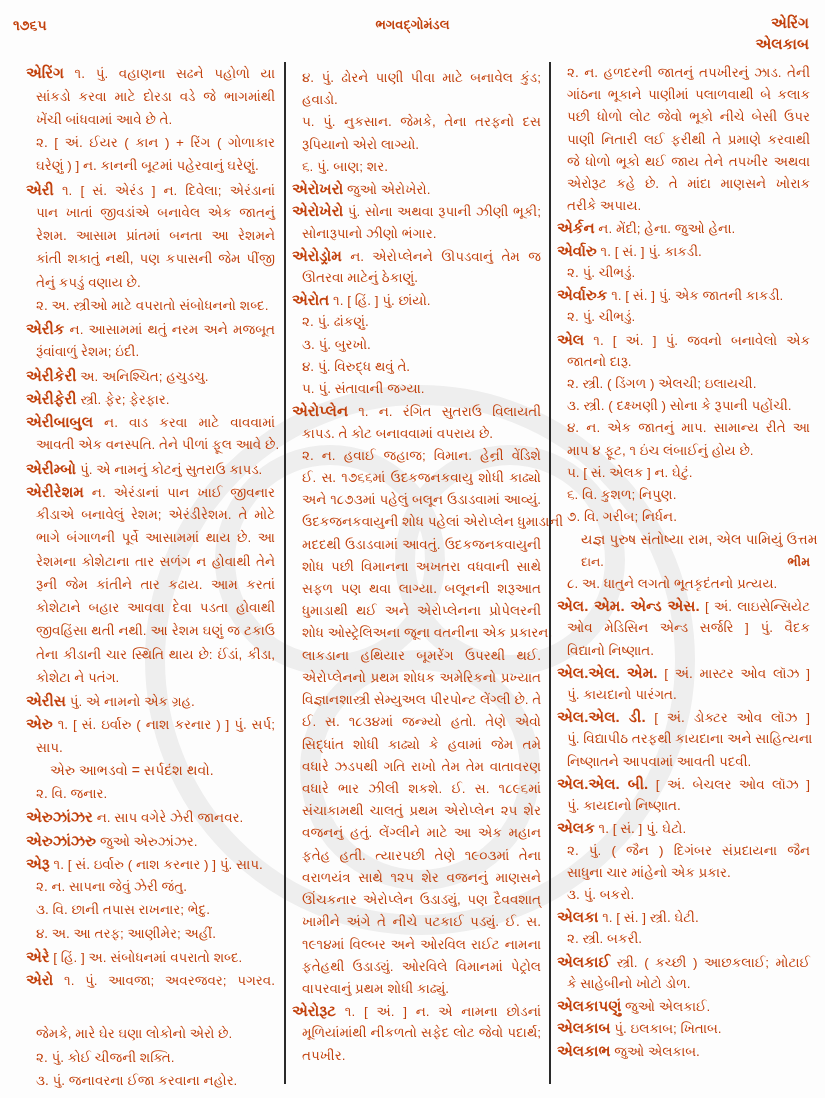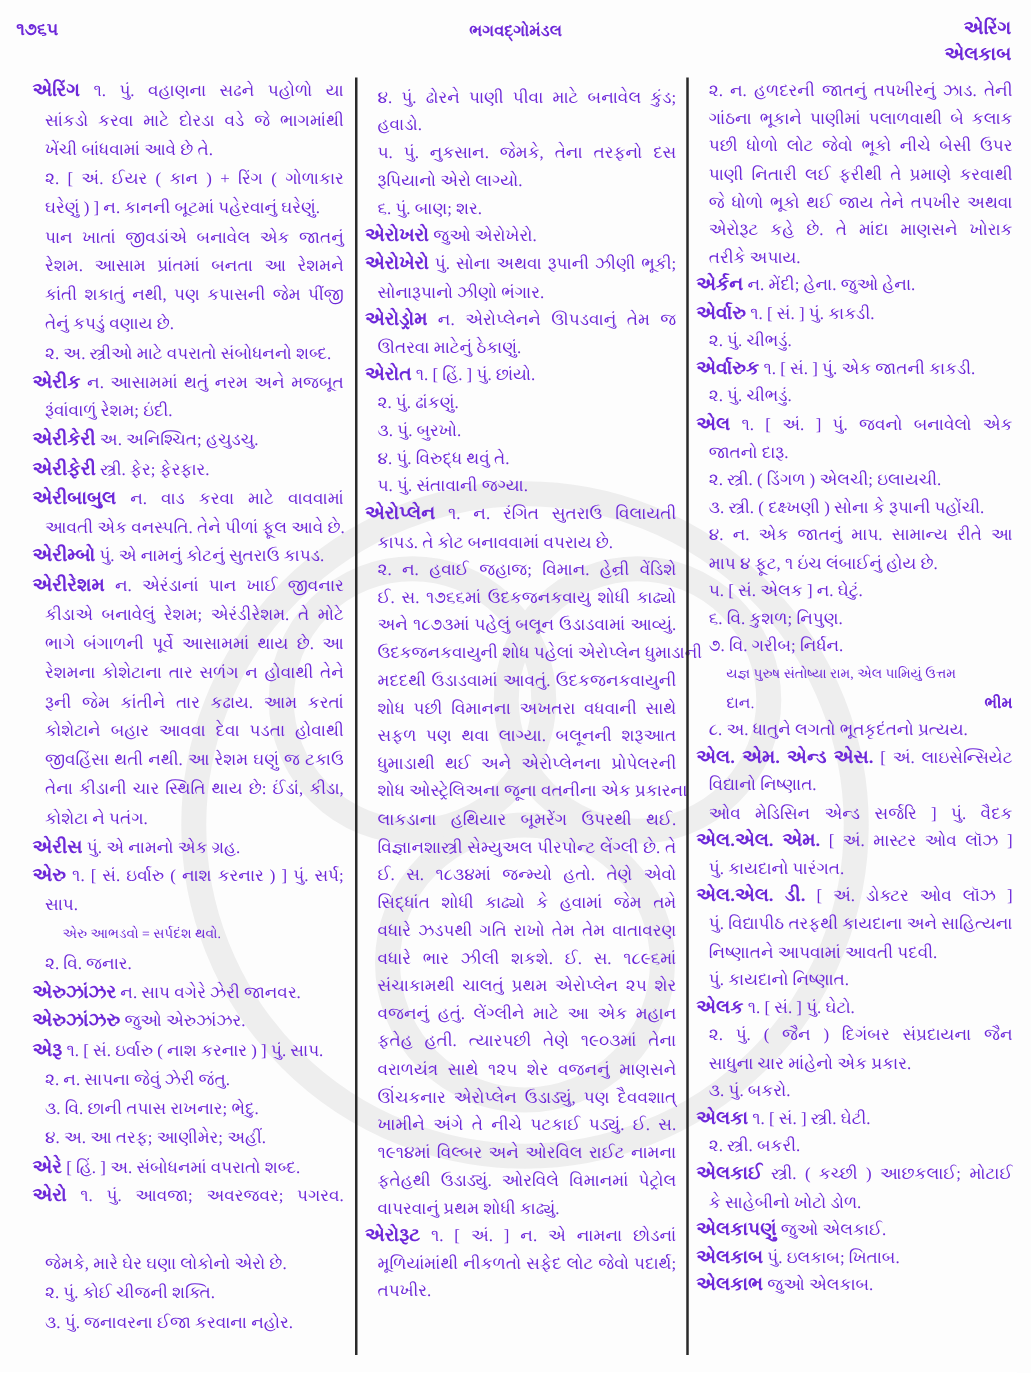--- a/index.html
+++ b/index.html
@@ -2,38 +2,38 @@
 <html><head>
 <meta charset="utf-8">
 <style>
   html, body { margin: 0; padding: 0; background: #ffffff; }
   #page {
     position: relative;
     width: 825px;
     height: 1098px;
     overflow: hidden;
     background: #fdfdfd;
-    font-family: Liberation Serif, serif;
-    color: #6d28d9;
+    font-family: Liberation Sans, sans-serif;
+    color: #c2410c;
   }
   .wm { position: absolute; left: 0; top: 0; width: 825px; height: 1098px; z-index: 0; pointer-events: none; }
   .hdr-item { position: absolute; display: block; font-weight: bold; white-space: nowrap; z-index: 2; }
   .pgno { left: 13px; top: 17px; font-size: 14px; }
   .title { left: 0; width: 825px; text-align: center; top: 17px; font-size: 13px; }
   .guide1 { right: 16px; top: 14px; font-size: 15px; }
   .guide2 { right: 16px; top: 35px; font-size: 15px; }
 
   .col { position: absolute; z-index: 1; }
   #c0 { left: 26px; width: 249px; }
   #c1 { left: 292px; width: 249px; }
   #c2 { left: 557px; width: 253px; }
 
   .ln { white-space: nowrap; font-size: 13.5px; box-sizing: border-box; }
   .k-c, .k-s { padding-left: 10px; }
-  .k-q { padding-left: 24px; font-size: 11px; }
+  .k-q { padding-left: 24px; font-size: 14px; }
   .k-qs { padding-left: 24px; font-size: 12.5px; display: flex; justify-content: space-between; }
   .k-qs .src { font-weight: bold; }
   .hw { font-size: 15px; font-weight: bold; }
   .just { text-align: justify; text-align-last: justify; }
 
   .divider { position: absolute; top: 62px; height: 1022px; width: 1.5px; background: #2a2a2a; z-index: 1; }
   #d1 { left: 284px; }
   #d2 { left: 549px; }
 </style>
 </head>
@@ -54,20 +54,21 @@
   <span class="hdr-item title">ભગવદ્ગોમંડલ</span>
   <span class="hdr-item guide1">એરિંગ</span>
   <span class="hdr-item guide2">એલકાબ</span>
 
   <div class="col" id="c0" style="top: 61.3721px;">
       <div class="ln k-h just" style="height: 23.2558px; line-height: 23.2558px;"><b class="hw">એરિંગ</b> <span class="tx">૧. પું. વહાણના સઢને પહોળો યા</span></div>
       <div class="ln k-c just" style="height: 23.2558px; line-height: 23.2558px;"><span class="tx">સાંકડો કરવા માટે દોરડા વડે જે ભાગમાંથી</span></div>
       <div class="ln k-c" style="height: 23.2558px; line-height: 23.2558px;"><span class="tx">ખેંચી બાંધવામાં આવે છે તે.</span></div>
       <div class="ln k-s just" style="height: 23.2558px; line-height: 23.2558px;"><span class="tx">૨. [ અં. ઈયર ( કાન ) + રિંગ ( ગોળાકાર</span></div>
       <div class="ln k-c" style="height: 23.2558px; line-height: 23.2558px;"><span class="tx">ઘરેણું ) ] ન. કાનની બૂટમાં પહેરવાનું ઘરેણું.</span></div>
+      <div class="ln k-h just" style="height: 23.2558px; line-height: 23.2558px;"><b class="hw">એરી</b> <span class="tx">૧. [ સં. એરંડ ] ન. દિવેલા; એરંડાનાં</span></div>
       <div class="ln k-c just" style="height: 23.2558px; line-height: 23.2558px;"><span class="tx">પાન ખાતાં જીવડાંએ બનાવેલ એક જાતનું</span></div>
       <div class="ln k-c just" style="height: 23.2558px; line-height: 23.2558px;"><span class="tx">રેશમ. આસામ પ્રાંતમાં બનતા આ રેશમને</span></div>
       <div class="ln k-c just" style="height: 23.2558px; line-height: 23.2558px;"><span class="tx">કાંતી શકાતું નથી, પણ કપાસની જેમ પીંજી</span></div>
       <div class="ln k-c" style="height: 23.2558px; line-height: 23.2558px;"><span class="tx">તેનું કપડું વણાય છે.</span></div>
       <div class="ln k-s" style="height: 23.2558px; line-height: 23.2558px;"><span class="tx">૨. અ. સ્ત્રીઓ માટે વપરાતો સંબોધનનો શબ્દ.</span></div>
       <div class="ln k-h just" style="height: 23.2558px; line-height: 23.2558px;"><b class="hw">એરીક</b> <span class="tx">ન. આસામમાં થતું નરમ અને મજબૂત</span></div>
       <div class="ln k-c" style="height: 23.2558px; line-height: 23.2558px;"><span class="tx">રૂંવાંવાળું રેશમ; ઇંદી.</span></div>
       <div class="ln k-h" style="height: 23.2558px; line-height: 23.2558px;"><b class="hw">એરીકેરી</b> <span class="tx">અ. અનિશ્ચિત; હચુડચુ.</span></div>
       <div class="ln k-h" style="height: 23.2558px; line-height: 23.2558px;"><b class="hw">એરીફેરી</b> <span class="tx">સ્ત્રી. ફેર; ફેરફાર.</span></div>
       <div class="ln k-h just" style="height: 23.2558px; line-height: 23.2558px;"><b class="hw">એરીબાબુલ</b> <span class="tx">ન. વાડ કરવા માટે વાવવામાં</span></div>
@@ -121,20 +122,21 @@
       <div class="ln k-s just" style="height: 22.2222px; line-height: 22.2222px;"><span class="tx">૨. ન. હવાઈ જહાજ; વિમાન. હેન્રી વેંડિશે</span></div>
       <div class="ln k-c just" style="height: 22.2222px; line-height: 22.2222px;"><span class="tx">ઈ. સ. ૧૭૬૬માં ઉદકજનકવાયુ શોધી કાઢ્યો</span></div>
       <div class="ln k-c just" style="height: 22.2222px; line-height: 22.2222px;"><span class="tx">અને ૧૮૭૩માં પહેલું બલૂન ઉડાડવામાં આવ્યું.</span></div>
       <div class="ln k-c just" style="height: 22.2222px; line-height: 22.2222px;"><span class="tx">ઉદકજનકવાયુની શોધ પહેલાં એરોપ્લેન ધુમાડાની</span></div>
       <div class="ln k-c just" style="height: 22.2222px; line-height: 22.2222px;"><span class="tx">મદદથી ઉડાડવામાં આવતું. ઉદકજનકવાયુની</span></div>
       <div class="ln k-c just" style="height: 22.2222px; line-height: 22.2222px;"><span class="tx">શોધ પછી વિમાનના અખતરા વધવાની સાથે</span></div>
       <div class="ln k-c just" style="height: 22.2222px; line-height: 22.2222px;"><span class="tx">સફળ પણ થવા લાગ્યા. બલૂનની શરૂઆત</span></div>
       <div class="ln k-c just" style="height: 22.2222px; line-height: 22.2222px;"><span class="tx">ધુમાડાથી થઈ અને એરોપ્લેનના પ્રોપેલરની</span></div>
       <div class="ln k-c just" style="height: 22.2222px; line-height: 22.2222px;"><span class="tx">શોધ ઓસ્ટ્રેલિઅના જૂના વતનીના એક પ્રકારના</span></div>
       <div class="ln k-c just" style="height: 22.2222px; line-height: 22.2222px;"><span class="tx">લાકડાના હથિયાર બૂમરેંગ ઉપરથી થઈ.</span></div>
+      <div class="ln k-c just" style="height: 22.2222px; line-height: 22.2222px;"><span class="tx">એરોપ્લેનનો પ્રથમ શોધક અમેરિકનો પ્રખ્યાત</span></div>
       <div class="ln k-c just" style="height: 22.2222px; line-height: 22.2222px;"><span class="tx">વિજ્ઞાનશાસ્ત્રી સેમ્યુઅલ પીરપોન્ટ લેંગ્લી છે. તે</span></div>
       <div class="ln k-c just" style="height: 22.2222px; line-height: 22.2222px;"><span class="tx">ઈ. સ. ૧૮૩૪માં જન્મ્યો હતો. તેણે એવો</span></div>
       <div class="ln k-c just" style="height: 22.2222px; line-height: 22.2222px;"><span class="tx">સિદ્ધાંત શોધી કાઢ્યો કે હવામાં જેમ તમે</span></div>
       <div class="ln k-c just" style="height: 22.2222px; line-height: 22.2222px;"><span class="tx">વધારે ઝડપથી ગતિ રાખો તેમ તેમ વાતાવરણ</span></div>
       <div class="ln k-c just" style="height: 22.2222px; line-height: 22.2222px;"><span class="tx">વધારે ભાર ઝીલી શકશે. ઈ. સ. ૧૮૯૬માં</span></div>
       <div class="ln k-c just" style="height: 22.2222px; line-height: 22.2222px;"><span class="tx">સંચાકામથી ચાલતું પ્રથમ એરોપ્લેન ૨૫ શેર</span></div>
       <div class="ln k-c just" style="height: 22.2222px; line-height: 22.2222px;"><span class="tx">વજનનું હતું. લેંગ્લીને માટે આ એક મહાન</span></div>
       <div class="ln k-c just" style="height: 22.2222px; line-height: 22.2222px;"><span class="tx">ફતેહ હતી. ત્યારપછી તેણે ૧૯૦૩માં તેના</span></div>
       <div class="ln k-c just" style="height: 22.2222px; line-height: 22.2222px;"><span class="tx">વરાળયંત્ર સાથે ૧૨૫ શેર વજનનું માણસને</span></div>
       <div class="ln k-c just" style="height: 22.2222px; line-height: 22.2222px;"><span class="tx">ઊંચકનાર એરોપ્લેન ઉડાડ્યું, પણ દૈવવશાત્</span></div>
@@ -169,27 +171,28 @@
       <div class="ln k-s" style="height: 22.2222px; line-height: 22.2222px;"><span class="tx">૫. [ સં. એલક ] ન. ઘેટું.</span></div>
       <div class="ln k-s" style="height: 22.2222px; line-height: 22.2222px;"><span class="tx">૬. વિ. કુશળ; નિપુણ.</span></div>
       <div class="ln k-s" style="height: 22.2222px; line-height: 22.2222px;"><span class="tx">૭. વિ. ગરીબ; નિર્ધન.</span></div>
       <div class="ln k-q" style="height: 22.2222px; line-height: 22.2222px;"><span class="tx">યજ્ઞ પુરુષ સંતોષ્યા રામ, એલ પામિયું ઉત્તમ</span></div>
       <div class="ln k-qs" style="height: 22.2222px; line-height: 22.2222px;">
         <span class="tx">દાન.</span>
         <span class="src">ભીમ</span>
       </div>
       <div class="ln k-s" style="height: 22.2222px; line-height: 22.2222px;"><span class="tx">૮. અ. ધાતુને લગતો ભૂતકૃદંતનો પ્રત્યય.</span></div>
       <div class="ln k-h just" style="height: 22.2222px; line-height: 22.2222px;"><b class="hw">એલ. એમ. એન્ડ એસ.</b> <span class="tx">[ અં. લાઇસેન્સિયેટ</span></div>
+      <div class="ln k-c just" style="height: 22.2222px; line-height: 22.2222px;"><span class="tx">ઓવ મેડિસિન એન્ડ સર્જરિ ] પું. વૈદક</span></div>
       <div class="ln k-c" style="height: 22.2222px; line-height: 22.2222px;"><span class="tx">વિદ્યાનો નિષ્ણાત.</span></div>
-      <div class="ln k-c just" style="height: 22.2222px; line-height: 22.2222px;"><span class="tx">ઓવ મેડિસિન એન્ડ સર્જરિ ] પું. વૈદક</span></div>
       <div class="ln k-h just" style="height: 22.2222px; line-height: 22.2222px;"><b class="hw">એલ.એલ. એમ.</b> <span class="tx">[ અં. માસ્ટર ઓવ લૉઝ ]</span></div>
       <div class="ln k-c" style="height: 22.2222px; line-height: 22.2222px;"><span class="tx">પું. કાયદાનો પારંગત.</span></div>
       <div class="ln k-h just" style="height: 22.2222px; line-height: 22.2222px;"><b class="hw">એલ.એલ. ડી.</b> <span class="tx">[ અં. ડોક્ટર ઓવ લૉઝ ]</span></div>
       <div class="ln k-c just" style="height: 22.2222px; line-height: 22.2222px;"><span class="tx">પું. વિદ્યાપીઠ તરફથી કાયદાના અને સાહિત્યના</span></div>
       <div class="ln k-c" style="height: 22.2222px; line-height: 22.2222px;"><span class="tx">નિષ્ણાતને આપવામાં આવતી પદવી.</span></div>
+      <div class="ln k-h just" style="height: 22.2222px; line-height: 22.2222px;"><b class="hw">એલ.એલ. બી.</b> <span class="tx">[ અં. બેચલર ઓવ લૉઝ ]</span></div>
       <div class="ln k-c" style="height: 22.2222px; line-height: 22.2222px;"><span class="tx">પું. કાયદાનો નિષ્ણાત.</span></div>
       <div class="ln k-h" style="height: 22.2222px; line-height: 22.2222px;"><b class="hw">એલક</b> <span class="tx">૧. [ સં. ] પું. ઘેટો.</span></div>
       <div class="ln k-s just" style="height: 22.2222px; line-height: 22.2222px;"><span class="tx">૨. પું. ( જૈન ) દિગંબર સંપ્રદાયના જૈન</span></div>
       <div class="ln k-c" style="height: 22.2222px; line-height: 22.2222px;"><span class="tx">સાધુના ચાર માંહેનો એક પ્રકાર.</span></div>
       <div class="ln k-s" style="height: 22.2222px; line-height: 22.2222px;"><span class="tx">૩. પું. બકરો.</span></div>
       <div class="ln k-h" style="height: 22.2222px; line-height: 22.2222px;"><b class="hw">એલકા</b> <span class="tx">૧. [ સં. ] સ્ત્રી. ઘેટી.</span></div>
       <div class="ln k-s" style="height: 22.2222px; line-height: 22.2222px;"><span class="tx">૨. સ્ત્રી. બકરી.</span></div>
       <div class="ln k-h just" style="height: 22.2222px; line-height: 22.2222px;"><b class="hw">એલકાઈ</b> <span class="tx">સ્ત્રી. ( કચ્છી ) આછકલાઈ; મોટાઈ</span></div>
       <div class="ln k-c" style="height: 22.2222px; line-height: 22.2222px;"><span class="tx">કે સાહેબીનો ખોટો ડોળ.</span></div>
       <div class="ln k-h" style="height: 22.2222px; line-height: 22.2222px;"><b class="hw">એલકાપણું</b> <span class="tx">જુઓ એલકાઈ.</span></div>

